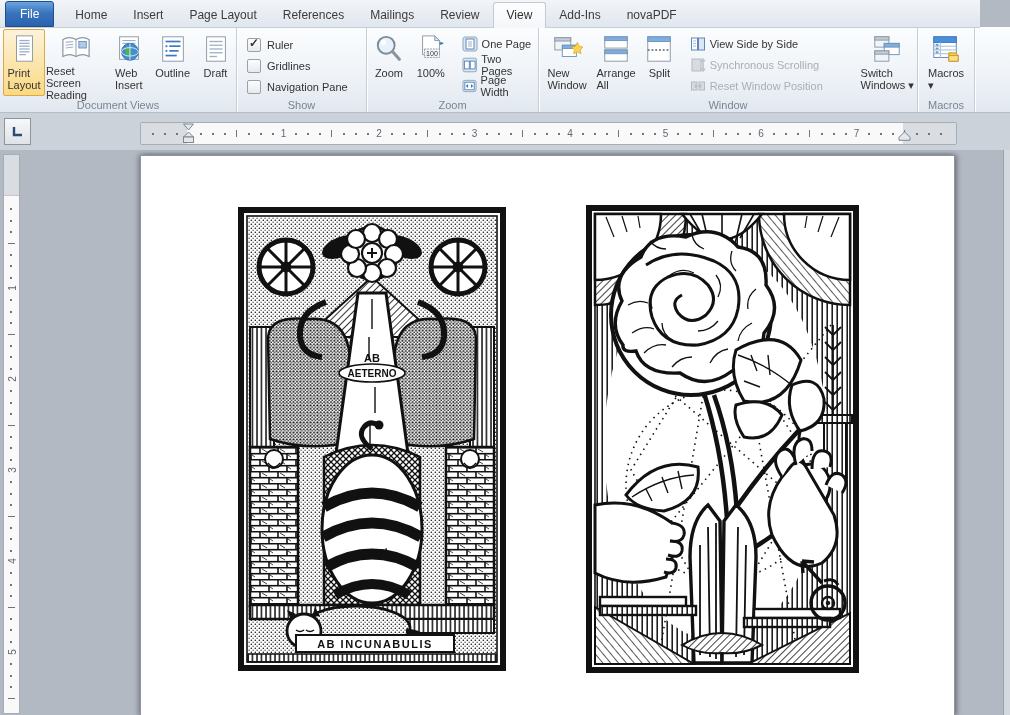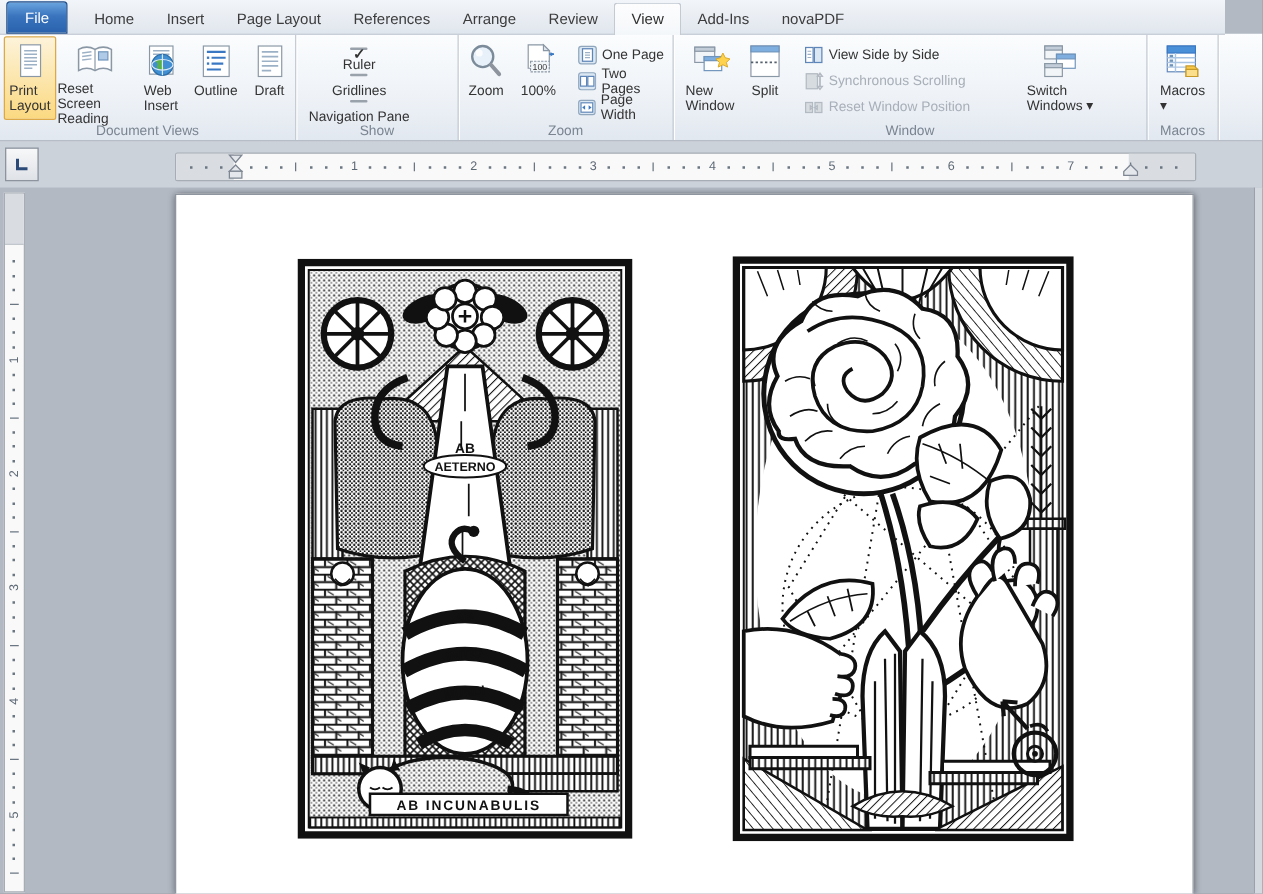--- a/index.html
+++ b/index.html
@@ -25,21 +25,21 @@
   .gl{position:absolute;bottom:1px;left:0;right:0;text-align:center;
       font-size:11px;color:#7a8591;}
   .gc{position:absolute;top:2px;left:0;right:0;bottom:16px;display:flex;}
   .rbtn{display:flex;flex-direction:column;align-items:center;padding-top:3px;
         border:1px solid transparent;border-radius:2px;}
   .rbtn .rlbl{margin-top:2px;font-size:11px;line-height:12px;color:#333;
         white-space:pre-line;}
   .rbtn.sel{background:linear-gradient(#fdf3da,#fbd981);border:1px solid #dda848;}
   .ric{height:32px;display:flex;align-items:center;justify-content:center;}
   .chkcol{display:flex;flex-direction:column;gap:7px;padding:9px 0 0 10px;}
-  .chk{display:flex;align-items:center;gap:6px;font-size:11px;color:#333;height:14px;flex-direction:column;}
+  .chk{display:flex;align-items:center;gap:6px;font-size:11px;color:#333;height:14px;}
   .box{width:12px;height:12px;border:1px solid #99a1aa;border-radius:2px;
        background:linear-gradient(#fdfdfd,#e7eaee);position:relative;}
   .box.checked::after{content:"✓";position:absolute;left:1px;top:-3px;
        font-size:12px;font-weight:bold;color:#333;}
   .smallcol{display:flex;flex-direction:column;gap:3px;padding-top:6px;}
   .smallitem{display:flex;align-items:center;gap:4px;font-size:11px;color:#333;height:18px;padding:0 4px;}
   .smallitem.disabled{color:#a8afb8;}
   .smallitem.disabled svg *{stroke:#b3bac2 !important;fill:#d7dce1 !important;}
   
   .rulerband{position:absolute;left:0;top:112px;width:1010px;height:38px;
@@ -73,21 +73,21 @@
 <body>
 
 <div class="app">
 
   <div class="tabbar">
     <div class="tab file">File</div>
     <div class="tab">Home</div>
     <div class="tab">Insert</div>
     <div class="tab">Page Layout</div>
     <div class="tab">References</div>
-    <div class="tab">Arrange</div>
+    <div class="tab">Mailings</div>
     <div class="tab">Review</div>
     <div class="tab active">View</div>
     <div class="tab">Add-Ins</div>
     <div class="tab">novaPDF</div>
   </div>
 
   <div class="ribbon">
 
     <div class="group" style="left:0;width:236px;">
       <div class="gc" style="padding-left:3px;">
@@ -263,20 +263,32 @@
             <svg width="32" height="30" viewBox="0 0 34 32">
                 <rect x="4" y="4" width="17" height="13" fill="#f2f5f8" stroke="#8a97a5"></rect>
                 <rect x="4" y="4" width="17" height="3.5" fill="#c2cdd9" stroke="#8a97a5"></rect>
                 <rect x="12" y="12" width="15" height="12" fill="#fff" stroke="#6f94bb"></rect>
                 <rect x="12" y="12" width="15" height="3.5" fill="#7eade0" stroke="#6f94bb"></rect>
                 <path d="M28 9 l2 4 4 1 -3 3 1 4 -4 -2 -4 2 1 -4 -3 -3 4 -1 z" fill="#ffd24d" stroke="#d9a520" stroke-width="0.8"></path>
               </svg>
           </span>
           <span class="rlbl">New
 Window</span>
+        </div>
+        <div class="rbtn" style="width:50px;">
+          <span class="ric">
+            <svg width="30" height="30" viewBox="0 0 32 32">
+                <rect x="4" y="3" width="24" height="12" fill="#fff" stroke="#8a97a5"></rect>
+                <rect x="4" y="3" width="24" height="4" fill="#7eade0" stroke="#6f94bb"></rect>
+                <rect x="4" y="17" width="24" height="12" fill="#fff" stroke="#8a97a5"></rect>
+                <rect x="4" y="17" width="24" height="4" fill="#7eade0" stroke="#6f94bb"></rect>
+              </svg>
+          </span>
+          <span class="rlbl">Arrange
+All</span>
         </div>
         <div class="rbtn" style="width:36px;">
           <span class="ric">
             <svg width="30" height="30" viewBox="0 0 32 32">
                 <rect x="4" y="3" width="24" height="26" fill="#fff" stroke="#8a97a5"></rect>
                 <rect x="4" y="3" width="24" height="5" fill="#7eade0" stroke="#6f94bb"></rect>
                 <line x1="4" y1="17" x2="28" y2="17" stroke="#55606c" stroke-width="1.6" stroke-dasharray="2 2"></line>
               </svg>
           </span>
           <span class="rlbl">Split</span>

